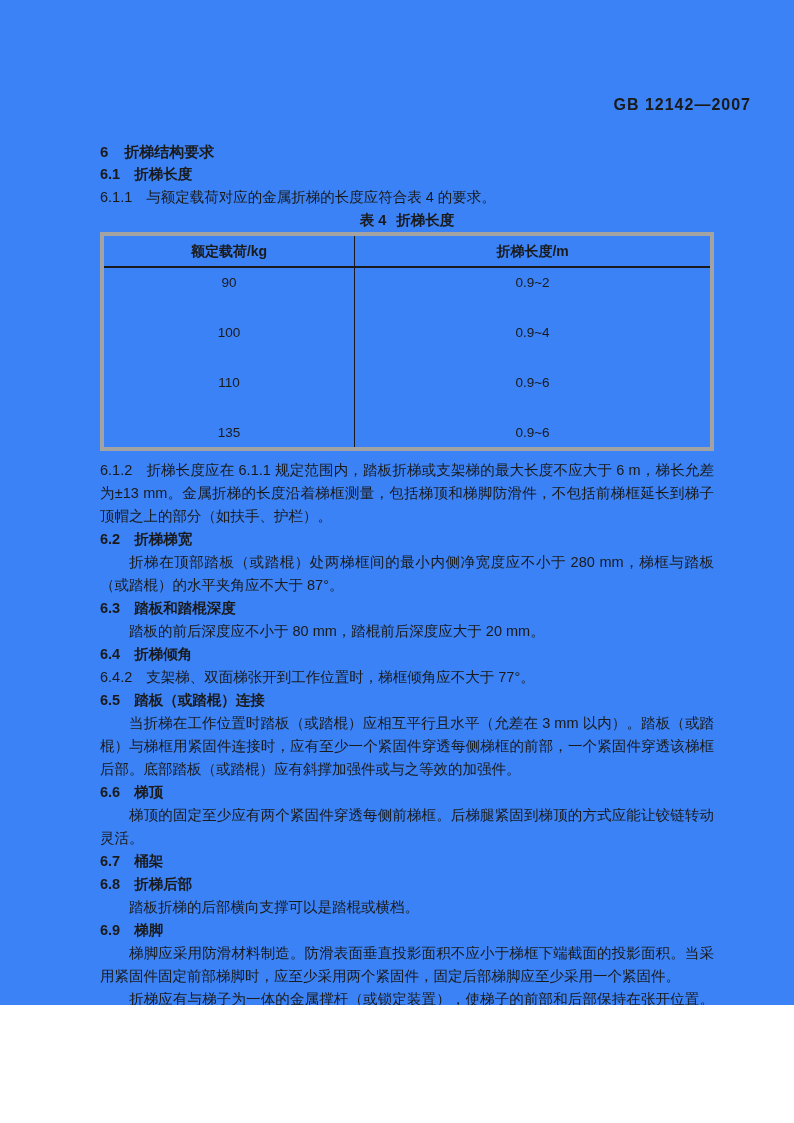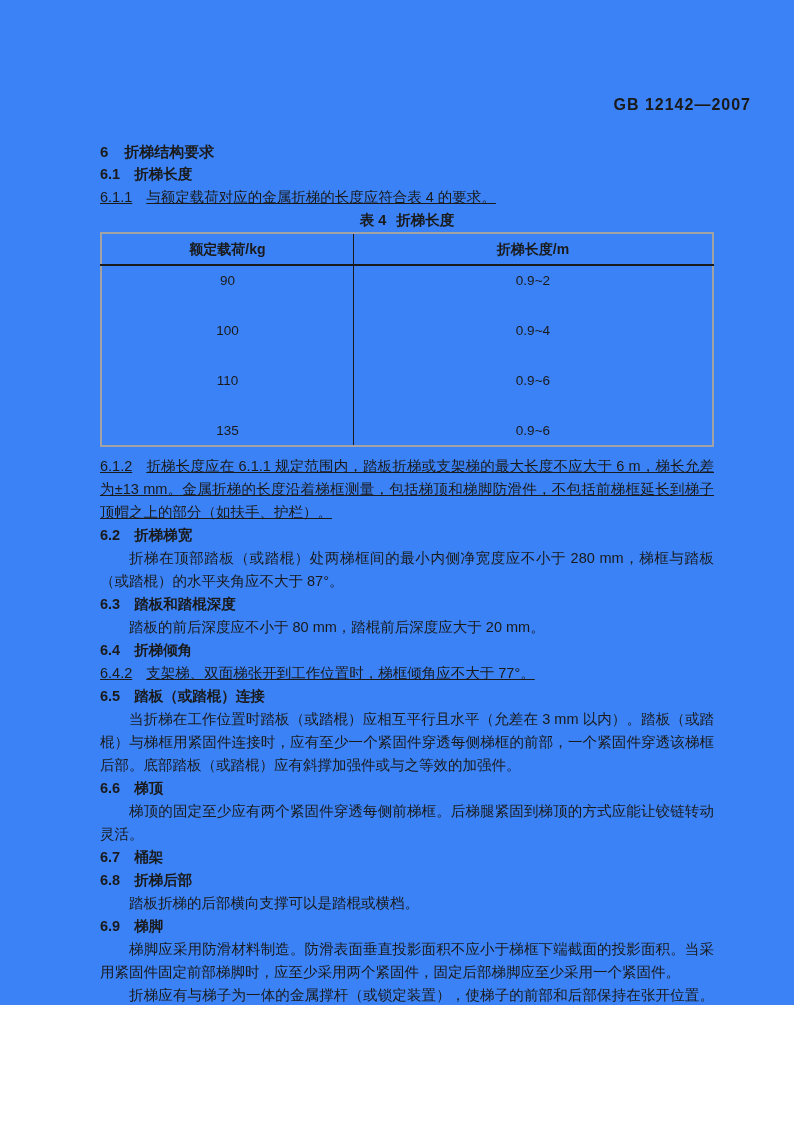--- a/index.html
+++ b/index.html
@@ -32,32 +32,32 @@
     top: 140px;
     width: 614px;
     font-size: 14.5px;
     line-height: 23px;
     text-align: justify;
   }
   #content p, #content div { margin: 0; }
 
   .h1 { font-weight: 700; font-size: 15px; margin: 0 0 15px 0; }
   .h2 { font-weight: 700; margin: 4px 0 1px 0; }
-  .pnum { text-indent: 0; text-decoration: underline; }
+  .pnum { text-indent: 0; }
   .p   { text-indent: 2em; }
 
   .num { margin-right: 14px; }
   .h1 .num { margin-right: 16px; }
   .table-title { text-align: center; font-weight: 700; margin: 3px 0 6px 0; }
   .table-title .num { margin-right: 10px; }
 
   table.t4 {
     width: 100%;
     border-collapse: collapse;
-    border: 2px solid #a3a3a3;
+    border: 4px solid #a3a3a3;
     table-layout: fixed;
     margin: 0 0 8px 0;
   }
   .t4 th {
     border-bottom: 2px solid #1a1a1a;
     font-size: 14px;
     font-weight: 700;
     height: 30px;
     text-align: center;
     padding: 0;

